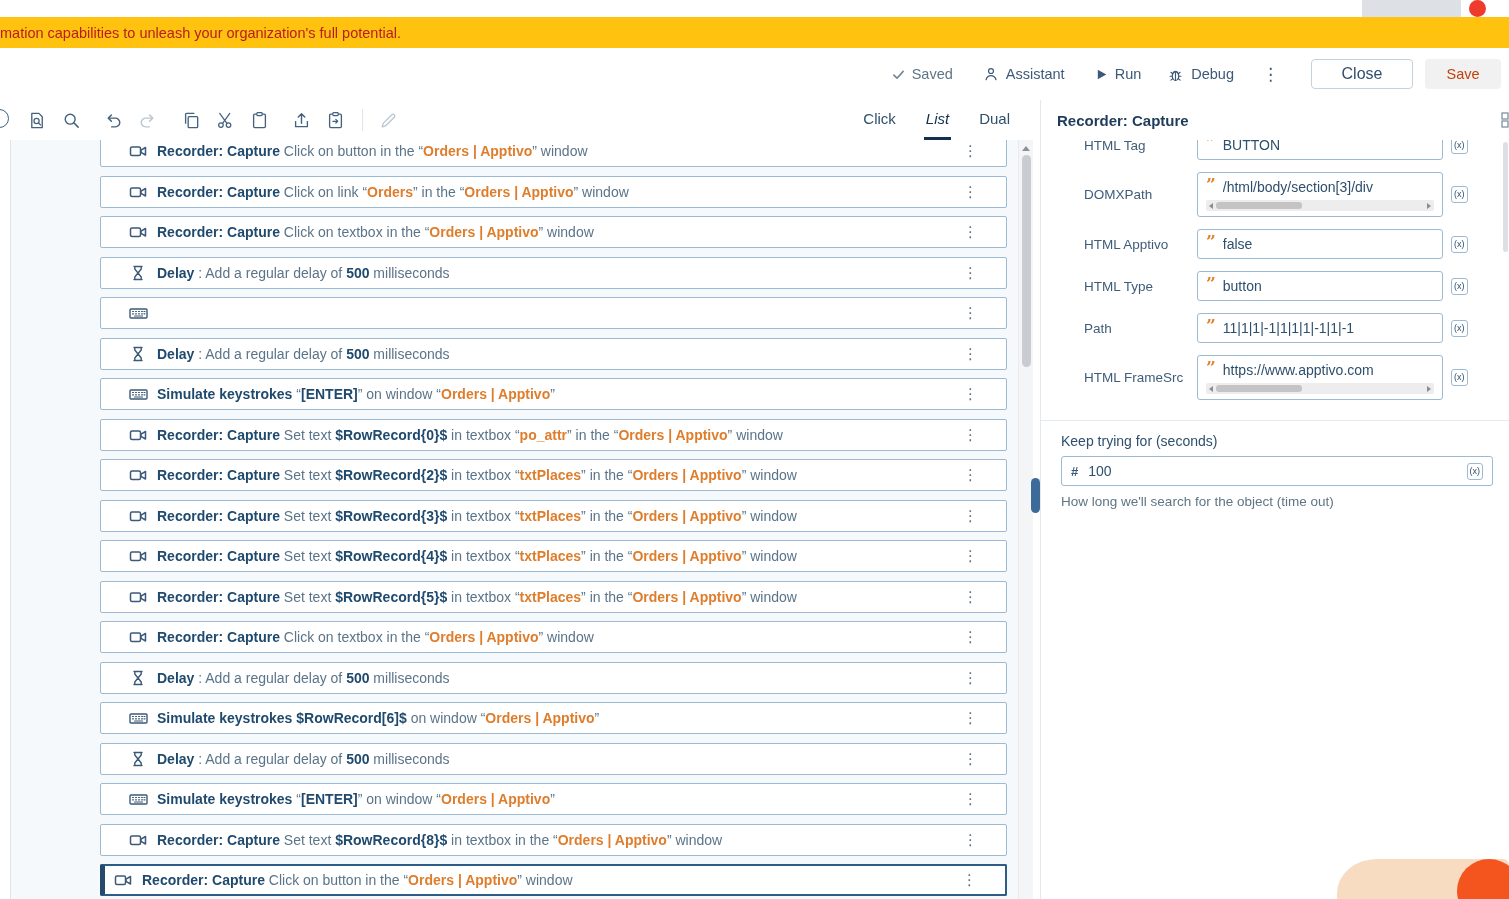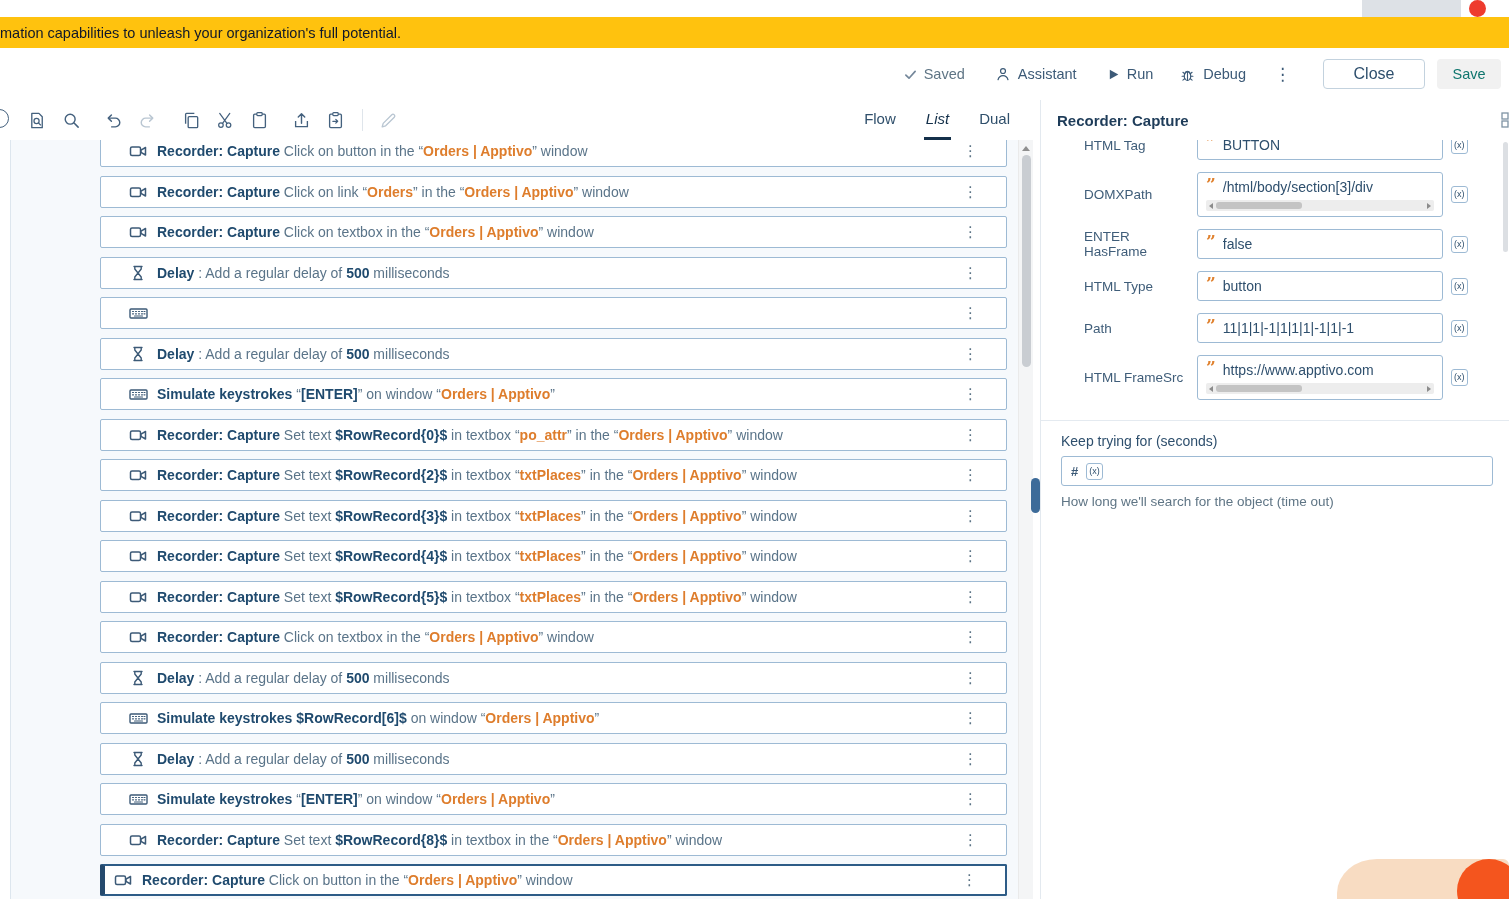--- a/index.html
+++ b/index.html
@@ -6,31 +6,31 @@
   body{font-family:"Liberation Sans","DejaVu Sans",sans-serif;background:#fff;}
   .screen{position:relative;width:1509px;height:899px;overflow:hidden;background:#fff;}
 
   
   .topstrip{position:absolute;top:0;left:0;width:100%;height:17px;background:#fff;border-bottom:1px solid #ededed;}
   .chrome-gap{position:absolute;left:1362px;top:0;width:99px;height:17px;background:#dde1e6;}
   .reddot{position:absolute;left:1469px;top:0;width:17px;height:17px;border-radius:50%;background:#ee3b2e;}
 
   
   .banner{position:absolute;top:17px;left:0;width:100%;height:31px;background:#ffc20e;display:flex;align-items:center;}
-  .banner span{font-size:14.5px;color:#0f172a;white-space:nowrap;}
+  .banner span{font-size:14.5px;color:#b91c1c;white-space:nowrap;}
 
   
   .appbar{position:absolute;top:48px;left:0;width:100%;height:52px;background:#fff;display:flex;align-items:center;justify-content:flex-end;box-sizing:border-box;padding-right:8px;}
   .tool-item{display:flex;align-items:center;gap:7px;font-size:14.5px;color:#3c5a77;cursor:pointer;text-align:right;}
   .tool-item.saved{color:#5f7585;}
   .tool-item.saved svg{color:#74879a;}
   .ml30{margin-left:30px;} .ml26{margin-left:26px;}
   .kebab-top{margin-left:28px;font-size:17px;color:#3c5a77;cursor:pointer;font-family:"DejaVu Sans",sans-serif;}
   .btn-close{margin-left:32px;width:102px;height:30px;border:1px solid #c3d2de;border-radius:4px;background:#fff;color:#2e4f6d;font-size:16px;font-family:inherit;cursor:pointer;}
-  .btn-save{margin-left:12px;width:64px;height:30px;border:none;border-radius:4px;background:#f1f1f1;color:#0f766e;font-size:14.5px;font-family:inherit;}
+  .btn-save{margin-left:12px;width:76px;height:30px;border:none;border-radius:4px;background:#f1f1f1;color:#c2410c;font-size:14.5px;font-family:inherit;}
 
   
   .iconbar{position:absolute;top:100px;left:0;width:1040px;height:40px;background:#fff;display:flex;align-items:center;}
   .half-icon{position:absolute;left:-10px;top:9px;width:19px;height:19px;border:1.7px solid #44617e;border-radius:50%;box-sizing:border-box;}
   .tbi{width:26px;height:26px;display:flex;align-items:center;justify-content:center;color:#44617e;cursor:pointer;flex:none;}
   .tbi.dis{color:#b9c6d2;}
   .tb-div{width:1px;height:22px;background:#dfe5eb;margin-left:14px;flex:none;}
   .tabs{position:absolute;right:28px;top:0;height:40px;display:flex;gap:26px;}
   .tab{font-size:15px;color:#2f4f6b;display:flex;align-items:center;padding:0 2px;border-bottom:3px solid transparent;box-sizing:border-box;cursor:pointer;}
   .tab.active{border-bottom-color:#14304a;color:#14304a;font-style:italic;}
@@ -194,21 +194,21 @@
           <path d="M7.2 10.8h5M10.3 8.8l2 2-2 2" fill="none" stroke="currentColor" stroke-width="1.3" stroke-linecap="round" stroke-linejoin="round"></path>
         </svg>
       </span>
     <span class="tb-div"></span>
     <span class="tbi dis" style="margin-left:12px">
         <svg width="19" height="19" viewBox="0 0 20 20">
           <path d="M3.4 16.6l1-3.6 9.1-9.1a1.7 1.7 0 0 1 2.4 0l.2.2a1.7 1.7 0 0 1 0 2.4l-9.1 9.1z" fill="none" stroke="currentColor" stroke-width="1.4" stroke-linejoin="round"></path>
         </svg>
       </span>
     <div class="tabs">
-      <span class="tab">Flow</span>
+      <span class="tab">Click</span>
       <span class="tab active">List</span>
       <span class="tab">Dual</span>
     </div>
   </div>
 
   <div class="listarea">
     <div class="gutter"></div>
     <div class="rows">
         <div class="arow">
           <span class="arow-ic">
@@ -436,21 +436,21 @@
             <div class="hscroll">
               <span class="hs-arrow left"></span>
               <span class="hs-thumb"></span>
               <span class="hs-space"></span>
               <span class="hs-arrow right"></span>
             </div>
           </div>
           <span class="varbtn">(x)</span>
         </div>
         <div class="prow">
-          <span class="plabel">ENTER HasFrame</span>
+          <span class="plabel">HTML Apptivo</span>
           <div class="pbox">
             <div class="pline">
               <span class="pquote">”</span>
               <span class="pval">false</span>
             </div>
           </div>
           <span class="varbtn">(x)</span>
         </div>
         <div class="prow">
           <span class="plabel">HTML Type</span>
@@ -487,20 +487,21 @@
             </div>
           </div>
           <span class="varbtn">(x)</span>
         </div>
       </div>
     <div class="panel-scrollthumb"></div>
     <div class="kt">
       <div class="kt-label">Keep trying for (seconds)</div>
       <div class="kt-input">
         <span class="kt-hash">#</span>
+        <span class="kt-value">100</span>
         <span class="varbtn">(x)</span>
       </div>
       <div class="kt-help">How long we'll search for the object (time out)</div>
     </div>
   </div>
 
   <div class="blob"></div>
   <div class="chat"></div>
 
 </div>

